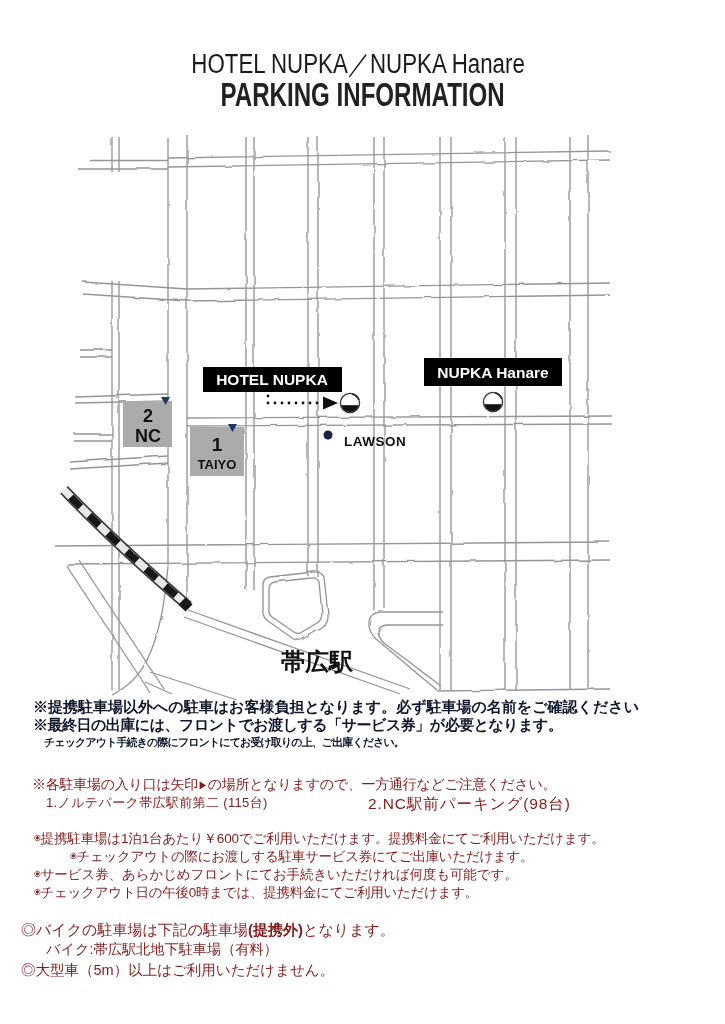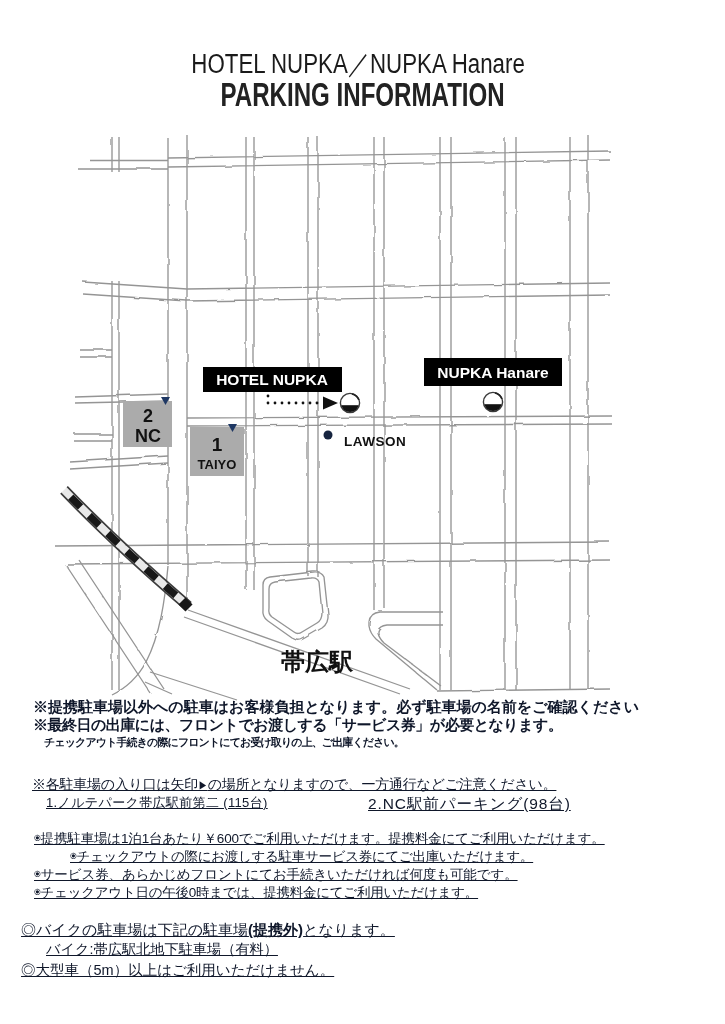--- a/index.html
+++ b/index.html
@@ -1,20 +1,20 @@
 <!DOCTYPE html>
 <html lang="ja"><head>
 <meta charset="utf-8">
 <style>
 html,body{margin:0;padding:0;background:#fff;}
 body{width:725px;height:1024px;position:relative;overflow:hidden;
   font-family:"Liberation Sans",sans-serif;}
 .abs{position:absolute;white-space:nowrap;}
 .red{color:#0f172a;font-weight:bold;}
-.blk{color:#0f172a;text-decoration:underline;}
+.blk{color:#7f1d1d;}
 </style>
 </head>
 <body>
 
 <div class="abs" id="t1" style="left:-4px;top:46px;width:725px;text-align:center;font-size:27px;color:#1a1a1a;"><span style="display:inline-block;transform:scaleX(0.825);transform-origin:center;">HOTEL NUPKA／NUPKA Hanare</span></div>
 
 <div class="abs" id="t2" style="left:0;top:76px;width:725px;text-align:center;">
 <span style="display:inline-block;font-size:33px;font-weight:bold;color:#222;transform:scaleX(0.73);transform-origin:center;letter-spacing:0px;">PARKING INFORMATION</span>
 </div>
 

